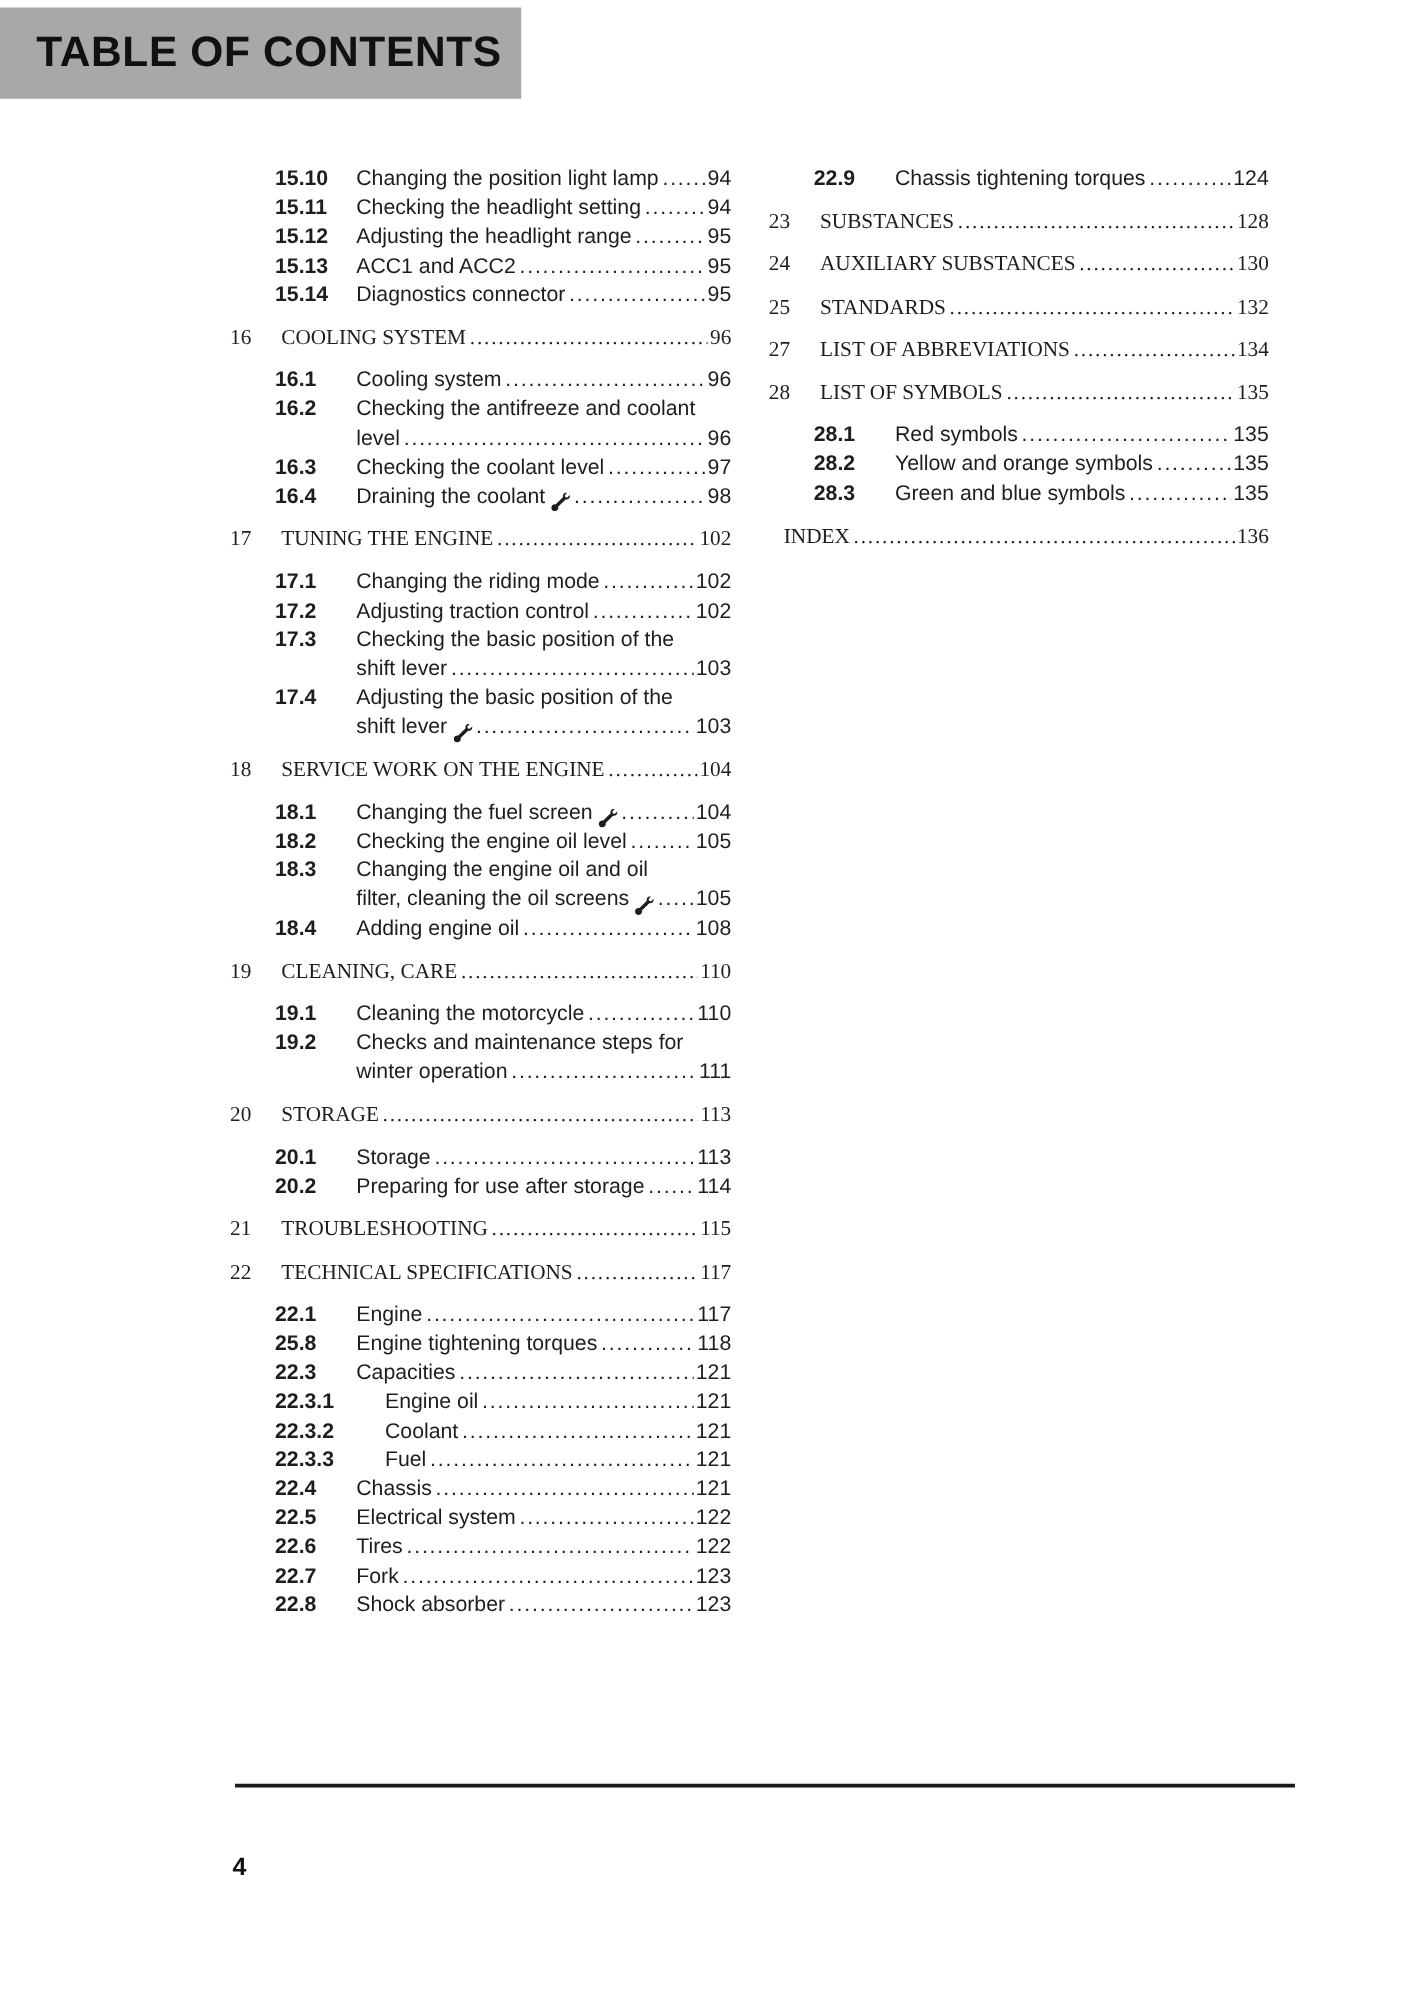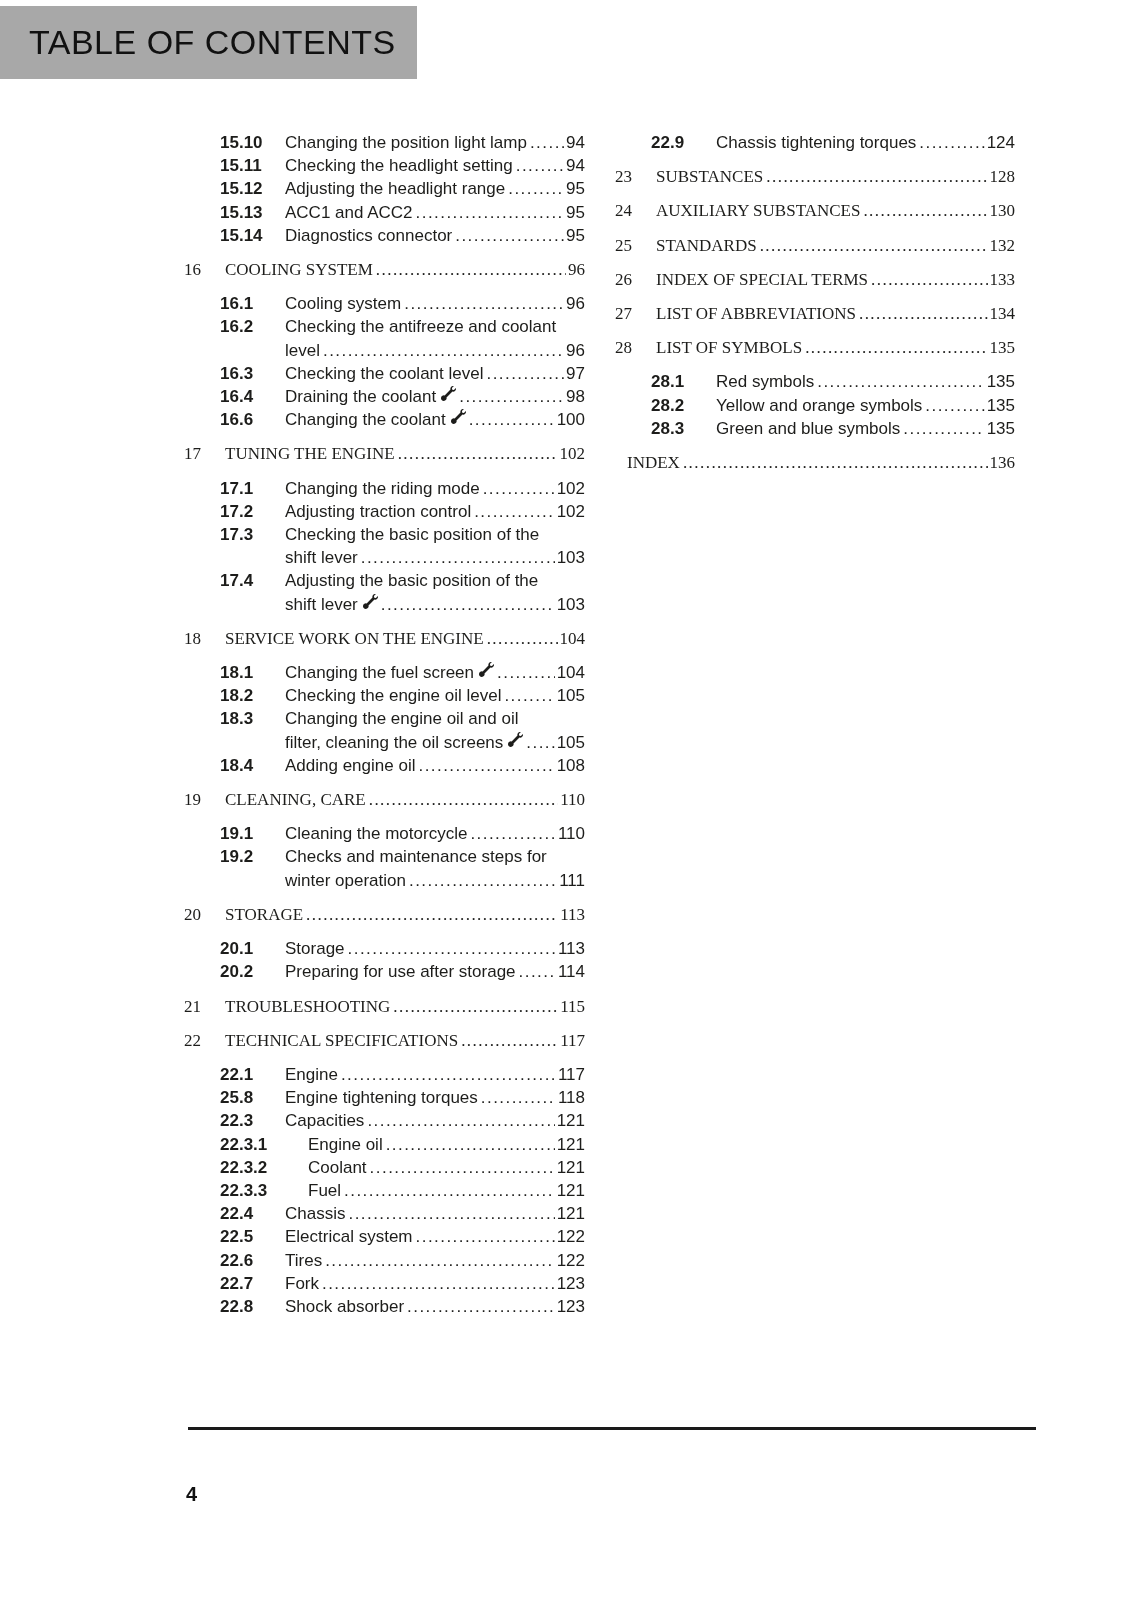--- a/index.html
+++ b/index.html
@@ -12,40 +12,40 @@
   #page { position: relative; width: 1130px; height: 1600px; overflow: hidden; }
 
   
   #banner {
     position: absolute; left: 0; top: 6px;
     width: 417px; height: 73px;
     background: #a8a8a8;
     display: flex; align-items: center;
   }
   #banner h1 {
-    font-size: 34px; font-weight: normal; letter-spacing: 0.5px;
+    font-size: 34px; font-weight: bold; letter-spacing: 0.5px;
     padding-left: 29px; color: #111111;
   }
 
   
   .toc-col { position: absolute; top: 131px; }
   #col-left  { left: 184px; width: 401px; }
   #col-right { left: 615px; width: 400px; }
 
   .entry { position: relative; font-size: 17px; line-height: 23.2px; }
   .entry .num { position: absolute; left: 0; top: 0; white-space: nowrap; }
   .entry.sub .num, .entry.subsub .num { left: 36px; font-weight: bold; }
   .entry.chapter .body { margin-left: 41px; }
   .entry.sub .body     { margin-left: 101px; }
   .entry.subsub .body  { margin-left: 124px; }
   .entry.index .body   { margin-left: 12px; }
   .entry.chapter, .entry.index { margin-top: 11px; margin-bottom: 11px; font-family: Liberation Serif, serif; }
 
   .line { white-space: nowrap; }
-  .line.last { display: flex; align-items: flex-start; }
+  .line.last { display: flex; align-items: flex-end; }
   .line.last .txt { flex: 0 0 auto; white-space: nowrap; }
   .dots {
     flex: 1 1 0; min-width: 6px;
     overflow: hidden; white-space: nowrap;
     margin-left: 3px; margin-right: 2px;
   }
   .dots::before {
     content: "........................................................................................................................................................................";
     letter-spacing: 1.45px;
   }
@@ -177,35 +177,20 @@
             <span class="wrench">
               <svg width="15" height="15" viewBox="0 0 16 16" aria-hidden="true">
                 <path fill="#1d1d1b" d="M.102 2.223A3.004 3.004 0 0 0 3.78 5.897l6.341 6.252A3.003 3.003 0 0 0 13 16a3 3 0 1 0-.851-5.878L5.897 3.781A3.004 3.004 0 0 0 2.223.1l2.141 2.142L4 4l-1.757.364z"></path>
               </svg>
             </span>
             <span class="dots"></span>
             <span class="page-num">98</span>
           </div>
         </div>
       </div>
-      <div class="entry sub">
-        <span class="num">16.6</span>
-        <div class="body">
-          <div class="line last">
-            <span class="txt">Changing the coolant</span>
-            <span class="wrench">
-              <svg width="15" height="15" viewBox="0 0 16 16" aria-hidden="true">
-                <path fill="#1d1d1b" d="M.102 2.223A3.004 3.004 0 0 0 3.78 5.897l6.341 6.252A3.003 3.003 0 0 0 13 16a3 3 0 1 0-.851-5.878L5.897 3.781A3.004 3.004 0 0 0 2.223.1l2.141 2.142L4 4l-1.757.364z"></path>
-              </svg>
-            </span>
-            <span class="dots"></span>
-            <span class="page-num">100</span>
-          </div>
-        </div>
-      </div>
       <div class="entry chapter">
         <span class="num">17</span>
         <div class="body">
           <div class="line last">
             <span class="txt">TUNING THE ENGINE</span>
             <span class="dots"></span>
             <span class="page-num">102</span>
           </div>
         </div>
       </div>
@@ -544,30 +529,20 @@
         <span class="num">25</span>
         <div class="body">
           <div class="line last">
             <span class="txt">STANDARDS</span>
             <span class="dots"></span>
             <span class="page-num">132</span>
           </div>
         </div>
       </div>
       <div class="entry chapter">
-        <span class="num">26</span>
-        <div class="body">
-          <div class="line last">
-            <span class="txt">INDEX OF SPECIAL TERMS</span>
-            <span class="dots"></span>
-            <span class="page-num">133</span>
-          </div>
-        </div>
-      </div>
-      <div class="entry chapter">
         <span class="num">27</span>
         <div class="body">
           <div class="line last">
             <span class="txt">LIST OF ABBREVIATIONS</span>
             <span class="dots"></span>
             <span class="page-num">134</span>
           </div>
         </div>
       </div>
       <div class="entry chapter">

